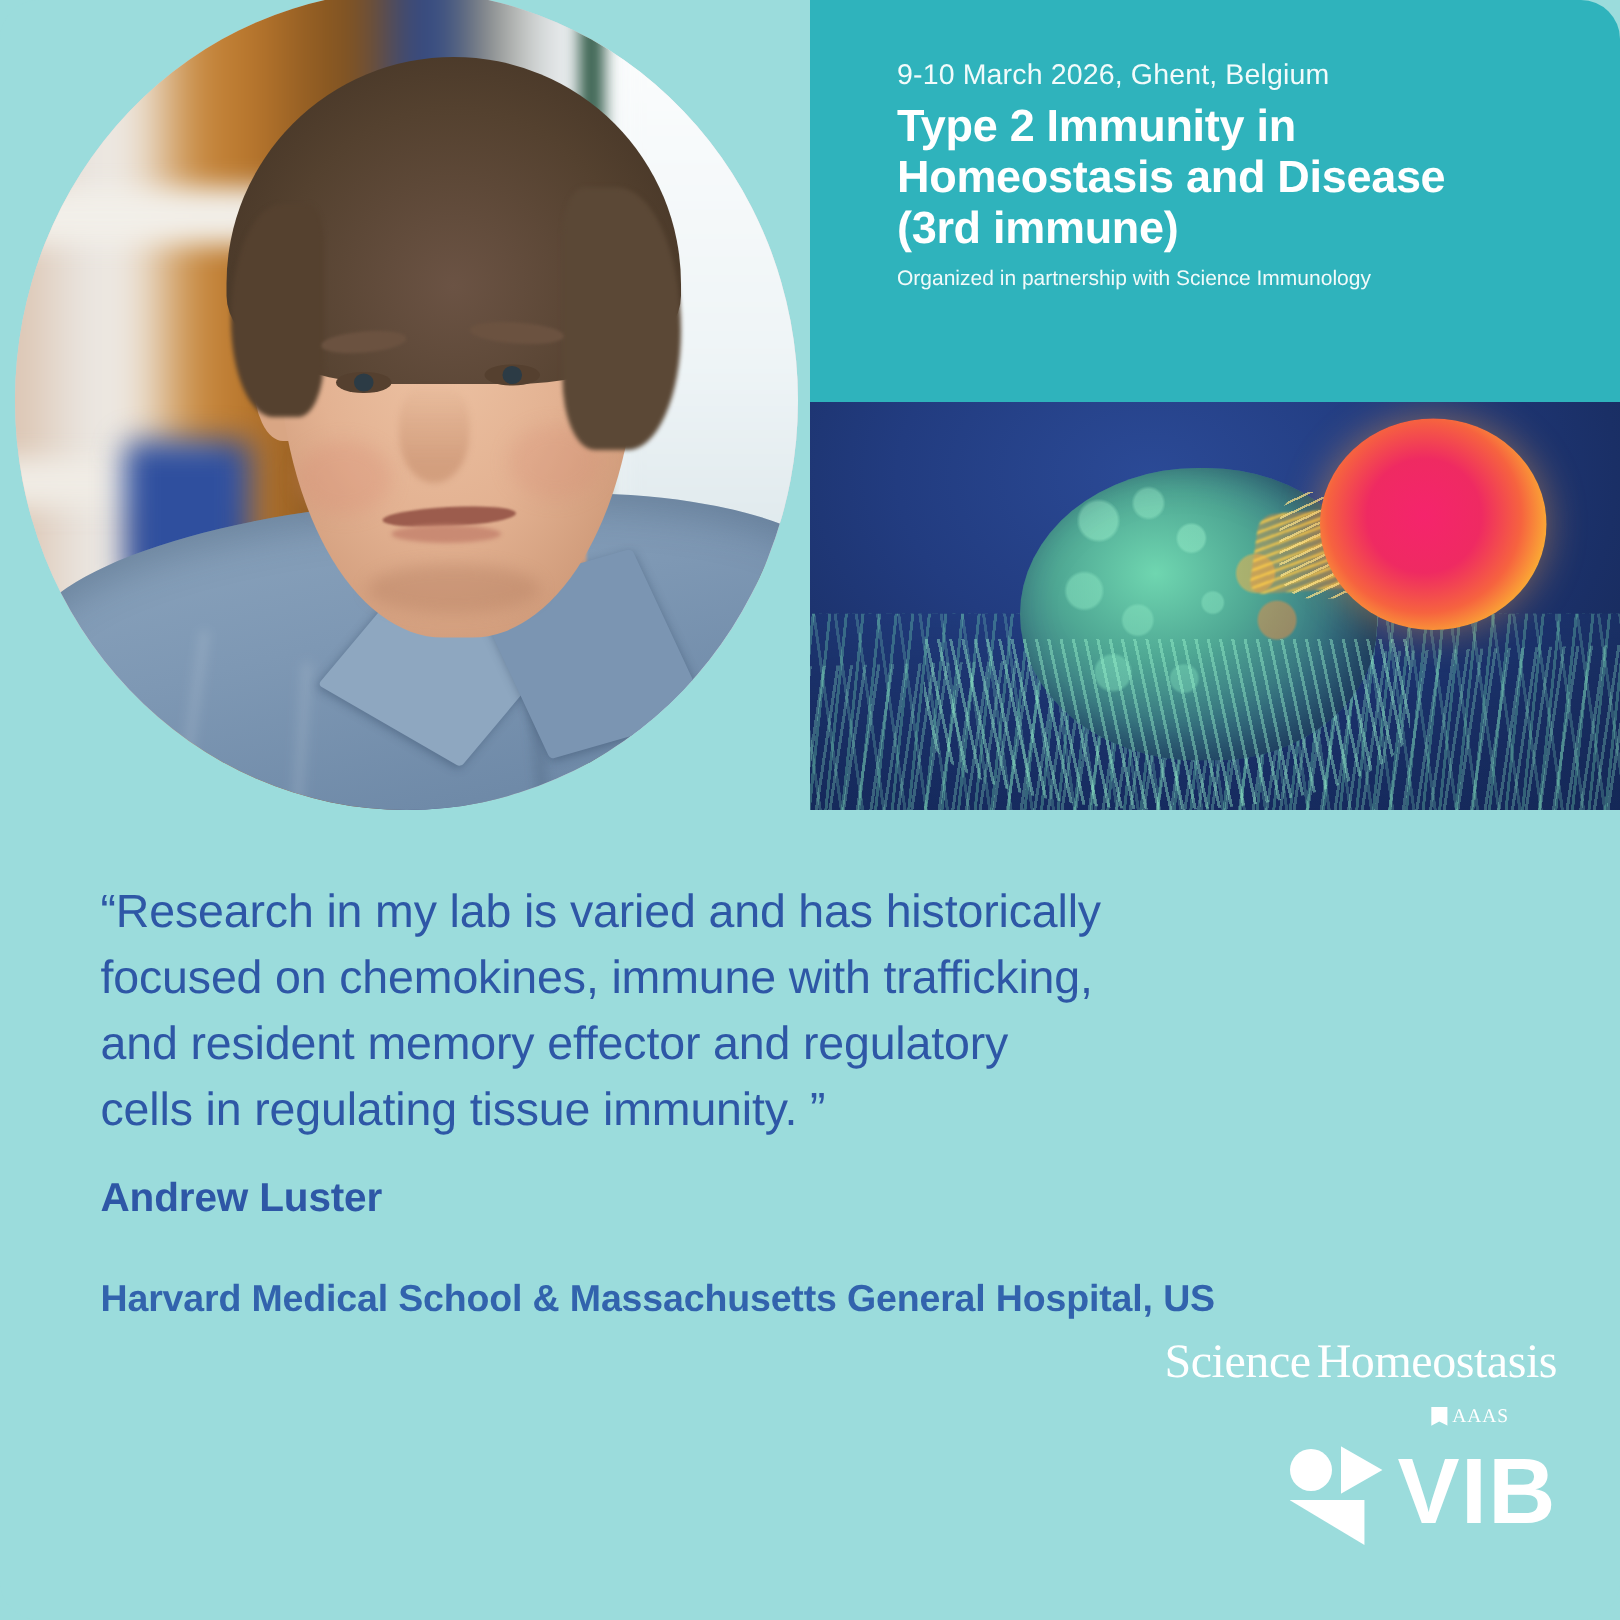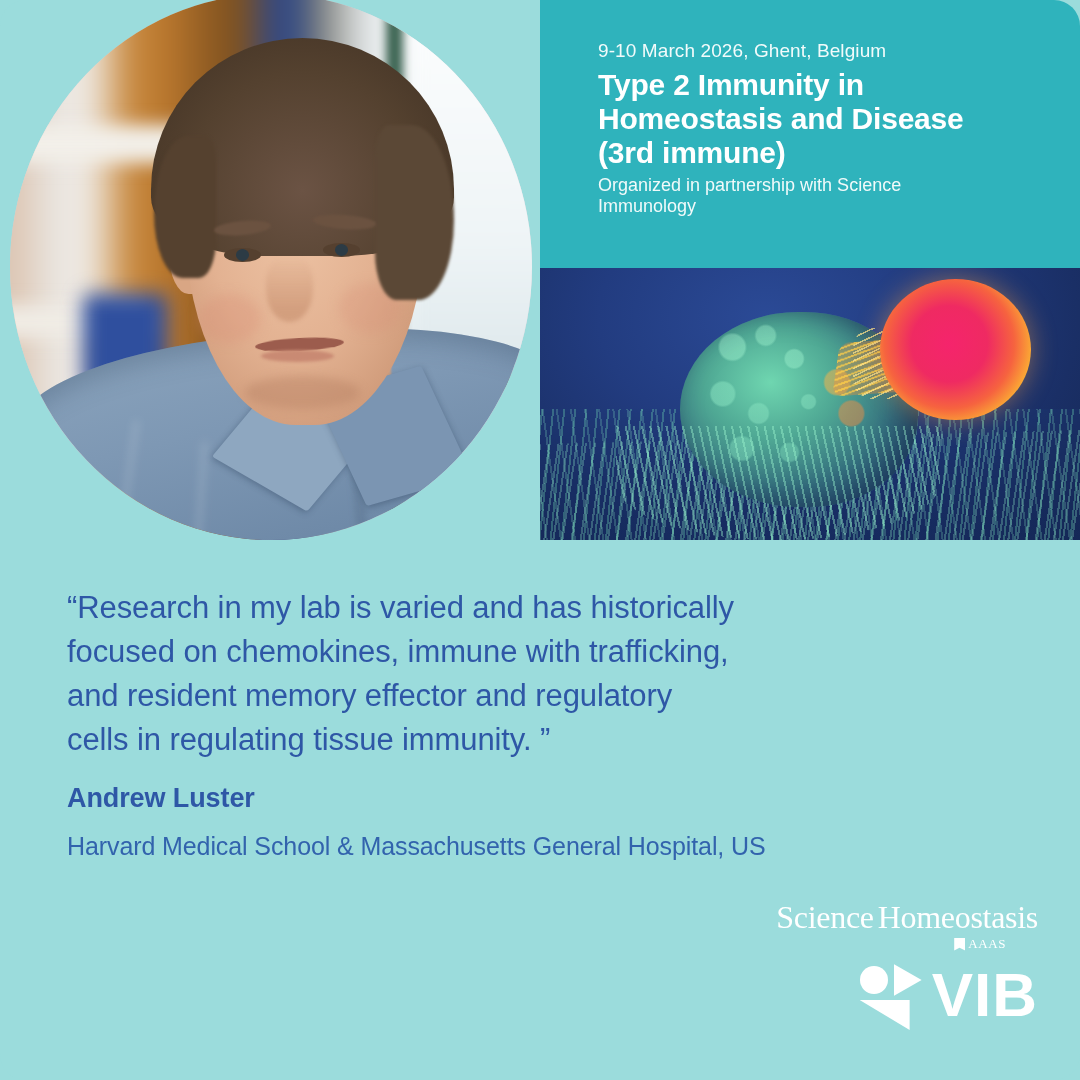--- a/index.html
+++ b/index.html
@@ -185,21 +185,21 @@
   .kicker {
     font-size:19px; line-height:22px; font-weight:400;
     letter-spacing:.1px; margin-bottom:6px; color:#f2fbfb;
   }
   .event-title {
     font-size:30px; line-height:34px; font-weight:700;
     letter-spacing:-.2px; color:#ffffff;
   }
   .partner-line {
     margin-top:5px;
-    font-size:18px; line-height:21px; font-weight:400; color:#f1fafa;
+    font-size:14px; line-height:21px; font-weight:400; color:#f1fafa;
     max-width:350px;
   }
 
   
   .sci-img {
     position:absolute;
     left:540px; top:268px; width:540px; height:272px;
     overflow:hidden;
     background:radial-gradient(ellipse at 42% 18%, #2b4a96 0%, #223c80 38%, #1a2f66 70%, #15264f 100%);
   }
@@ -269,41 +269,41 @@
     letter-spacing:-.1px;
   }
   .speaker-name {
     position:absolute;
     left:67px; top:783px;
     color:#2E57A6;
     font-size:27px; font-weight:700; letter-spacing:-.1px;
   }
   .speaker-affil {
     position:absolute;
-    left:67px; top:832px;
+    left:67px; top:852px;
     color:#3263AD;
-    font-size:25px; font-weight:400; letter-spacing:-.1px;
+    font-size:25px; font-weight:700; letter-spacing:-.1px;
   }
 
   
   .logo-area {
     position:absolute; right:42px; bottom:50px;
     display:flex; flex-direction:column; align-items:flex-end;
   }
   .sci-imm-logo {
     color:#ffffff;
     font-family:"Liberation Serif", serif;
     font-size:32px; line-height:34px; letter-spacing:-.3px;
     white-space:nowrap;
   }
   .sci-imm-logo .w1 { font-weight:400; }
   .sci-imm-logo .w2 { font-weight:400; margin-left:4px; }
   .aaas-row {
     display:flex; align-items:center; gap:3px;
-    margin-top:2px; margin-right:32px; align-self:flex-end;
+    margin-top:12px; margin-right:32px; align-self:flex-end;
   }
   .aaas-mark {
     width:11px; height:13px; background:#ffffff;
     clip-path:polygon(0 0, 100% 0, 100% 100%, 48% 78%, 0 100%);
   }
   .aaas-text {
     color:#ffffff; font-family:"Liberation Serif", serif;
     font-size:13px; letter-spacing:.6px;
   }
   .vib-logo {

